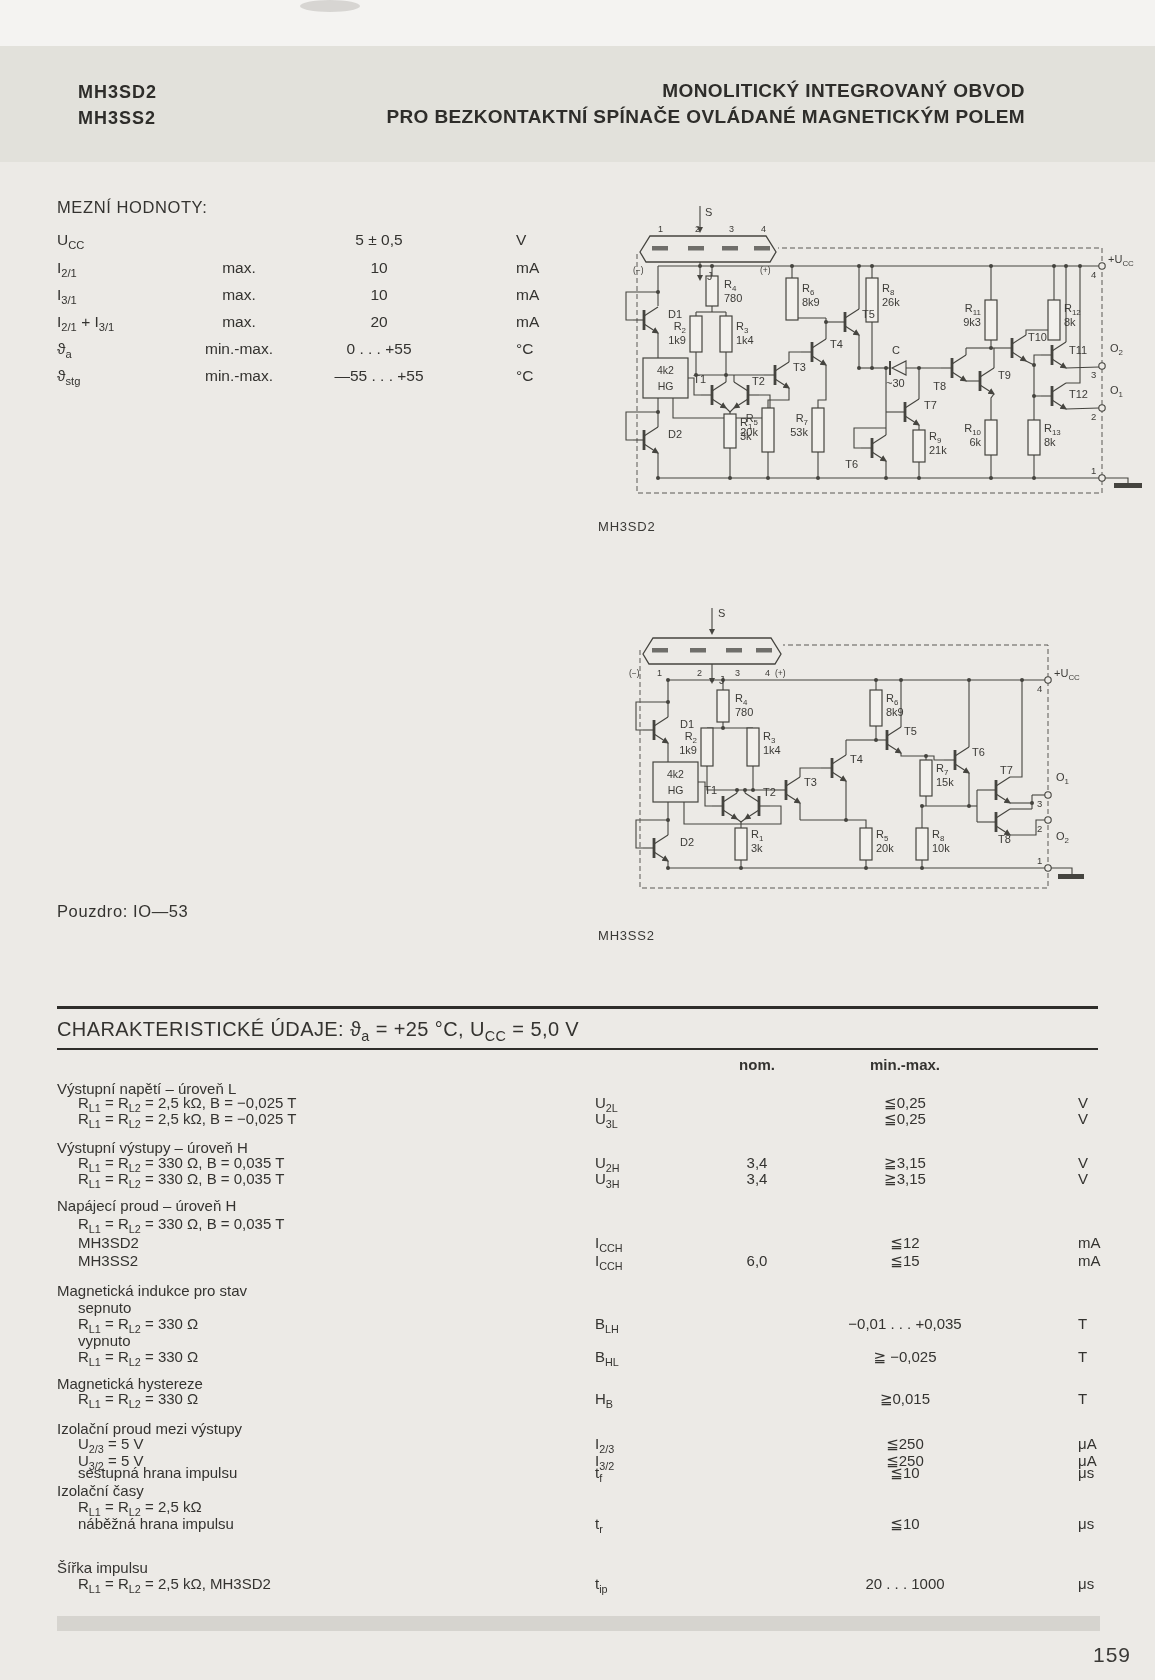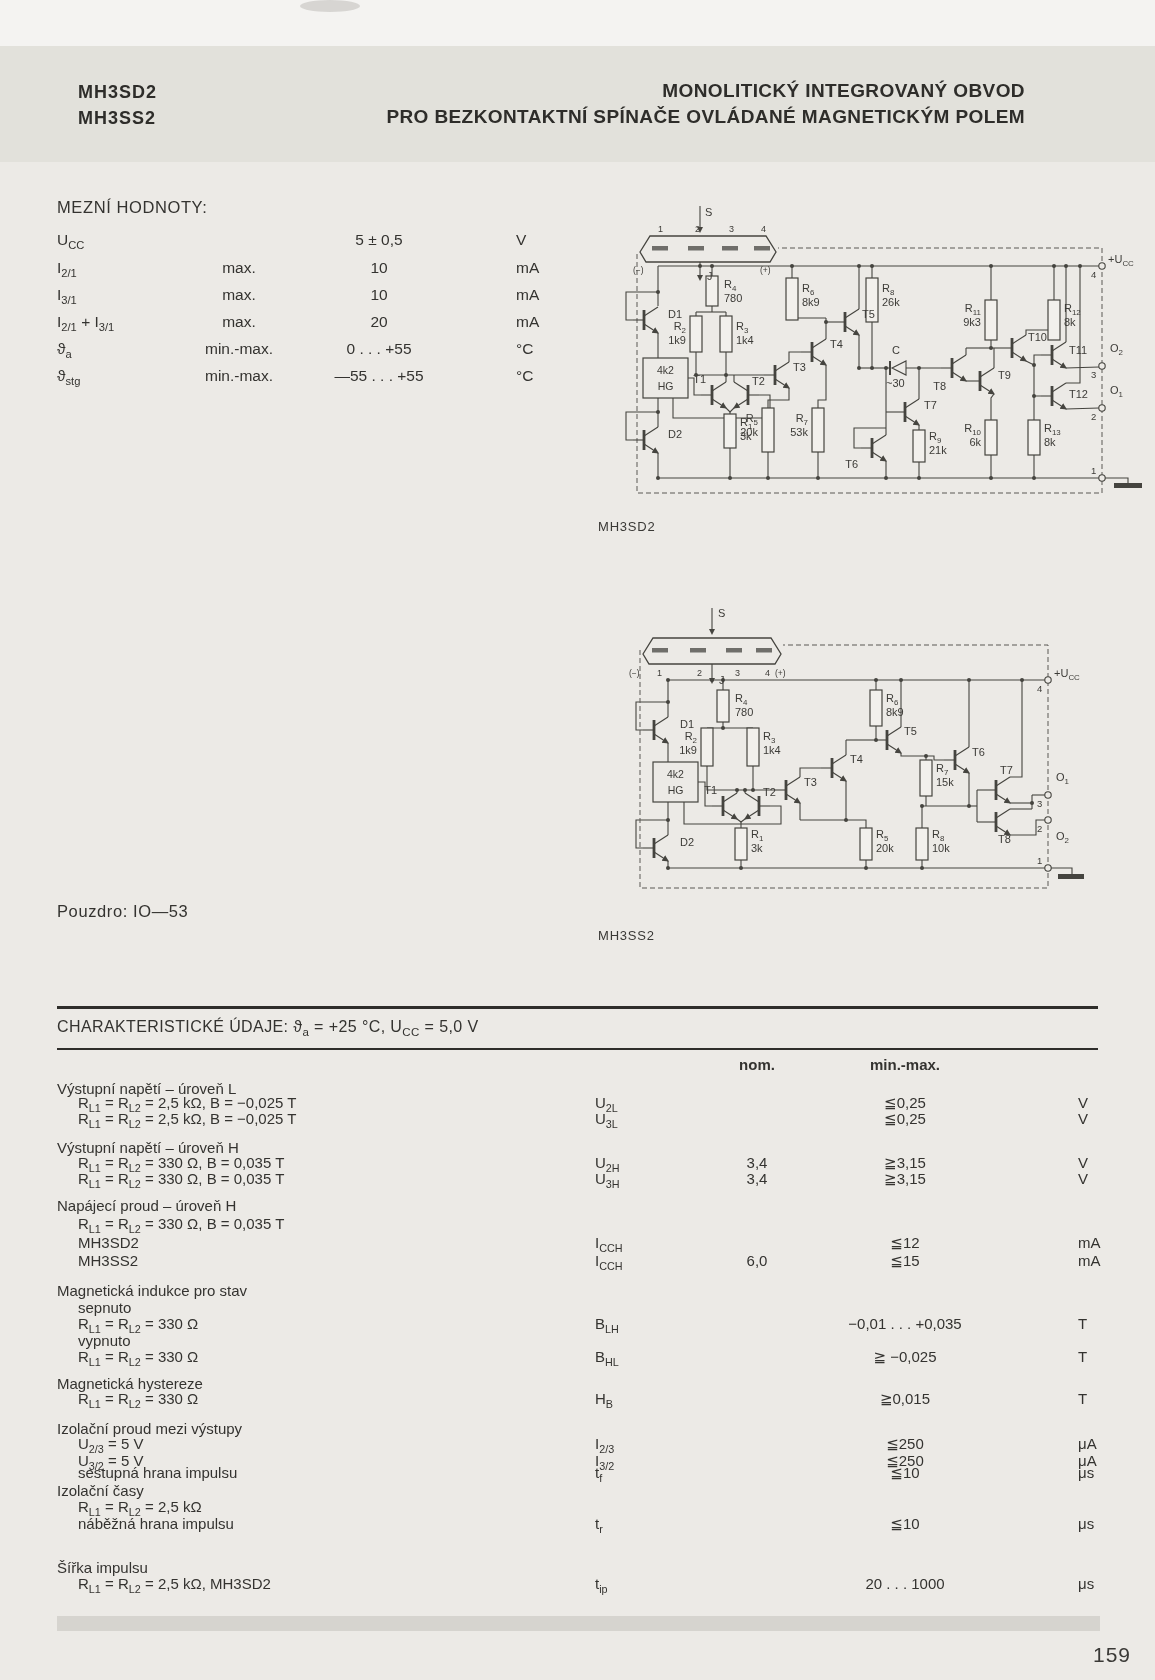--- a/index.html
+++ b/index.html
@@ -14,21 +14,21 @@
   .title{font-size:19px;font-weight:bold;letter-spacing:.4px;color:#2e2d2a;text-align:right;width:700px;}
   .h2{font-size:16.5px;letter-spacing:.6px;}
   .limits-row span{position:absolute;top:0;font-size:15.5px;white-space:nowrap;}
   .limits-row{position:absolute;left:57px;width:540px;height:20px;}
   .l-sym{left:0;}
   .l-qual{left:97px;width:170px;text-align:center;}
   .l-val{left:217px;width:210px;text-align:center;}
   .l-unit{left:459px;}
   .caption{font-size:13px;letter-spacing:.8px;color:#3a3936;}
   .rule{position:absolute;left:57px;width:1041px;background:#2f2e2b;}
-  .tbl-title{font-size:16px;letter-spacing:.4px;text-align:center;}
+  .tbl-title{font-size:20px;letter-spacing:.4px;text-align:center;}
   .trow{position:absolute;left:57px;width:1041px;height:19px;}
   .trow span{position:absolute;top:0;font-size:15px;white-space:nowrap;}
   .csec{left:0;}
   .cc{left:21px;}
   .cs{left:538px;}
   .cn{left:655px;width:90px;text-align:center;}
   .cm{left:763px;width:170px;text-align:center;}
   .cu{left:1021px;}
   .chead{font-weight:bold;}
   sub{font-size:72%;}
@@ -547,21 +547,21 @@
     <span class="cm">≦0,25</span>
     <span class="cu">V</span>
   </div>
   <div class="trow" style="top:1110px">
     <span class="cc">R<sub>L1</sub> = R<sub>L2</sub> = 2,5 kΩ, B = −0,025 T</span>
     <span class="cs">U<sub>3L</sub></span>
     <span class="cm">≦0,25</span>
     <span class="cu">V</span>
   </div>
   <div class="trow" style="top:1139px">
-      <span class="csec">Výstupní napětí – úroveň H</span>
+      <span class="csec">Výstupní výstupy – úroveň H</span>
     </div>
   <div class="trow" style="top:1154px">
     <span class="cc">R<sub>L1</sub> = R<sub>L2</sub> = 330 Ω, B = 0,035 T</span>
     <span class="cs">U<sub>2H</sub></span>
     <span class="cn">3,4</span>
     <span class="cm">≧3,15</span>
     <span class="cu">V</span>
   </div>
   <div class="trow" style="top:1170px">
     <span class="cc">R<sub>L1</sub> = R<sub>L2</sub> = 330 Ω, B = 0,035 T</span>

